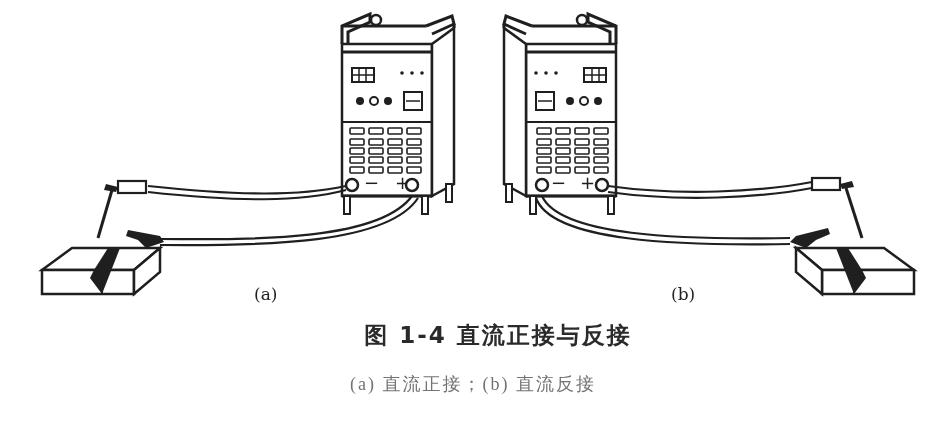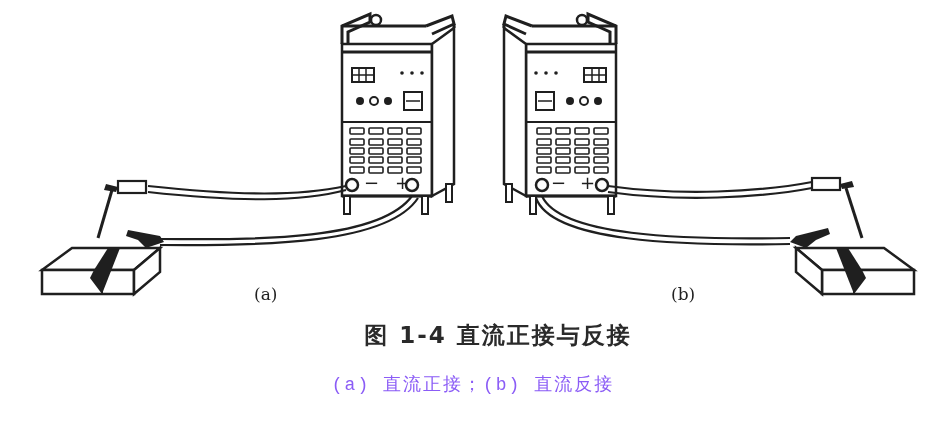--- a/index.html
+++ b/index.html
@@ -3,21 +3,21 @@
 <meta charset="utf-8">
 <style>
   html, body { margin: 0; padding: 0; background: #ffffff; }
   body { width: 946px; height: 424px; position: relative; overflow: hidden;
          font-family: "DejaVu Sans", sans-serif; color: #1a1a1a; }
   #canvas { position: absolute; left: 0; top: 0; width: 946px; height: 424px; }
   .lbl { position: absolute; font-family: "DejaVu Serif", serif; font-size: 17px; color: #222; }
   .title { position: absolute; left: 0; width: 946px; text-align: center; top: 320px;
            font-family: "DejaVu Sans", sans-serif; font-weight: bold; font-size: 23px; letter-spacing: 2px; color: #2a2a2a; margin-left: 25px; }
   .caption { position: absolute; left: 0; width: 946px; text-align: center; top: 372px;
-             font-family: Liberation Mono, monospace; font-size: 18px; letter-spacing: 2px; color: #8b5cf6; }
+             font-family: Liberation Serif, serif; font-size: 18px; letter-spacing: 2px; color: #737373; }
 </style>
 </head>
 <body>
 
 <svg id="canvas" viewBox="0 0 946 424" xmlns="http://www.w3.org/2000/svg">
   <defs>
     <g id="machine">
 
       <path d="M6,40 L6,22 L34,10 L34,18 L12,28 L12,40" fill="#fff" stroke="#1f1f1f" stroke-width="3"></path>
       <path d="M90,22 L116,12 L118,20 L96,30" fill="#fff" stroke="#1f1f1f" stroke-width="3"></path>

